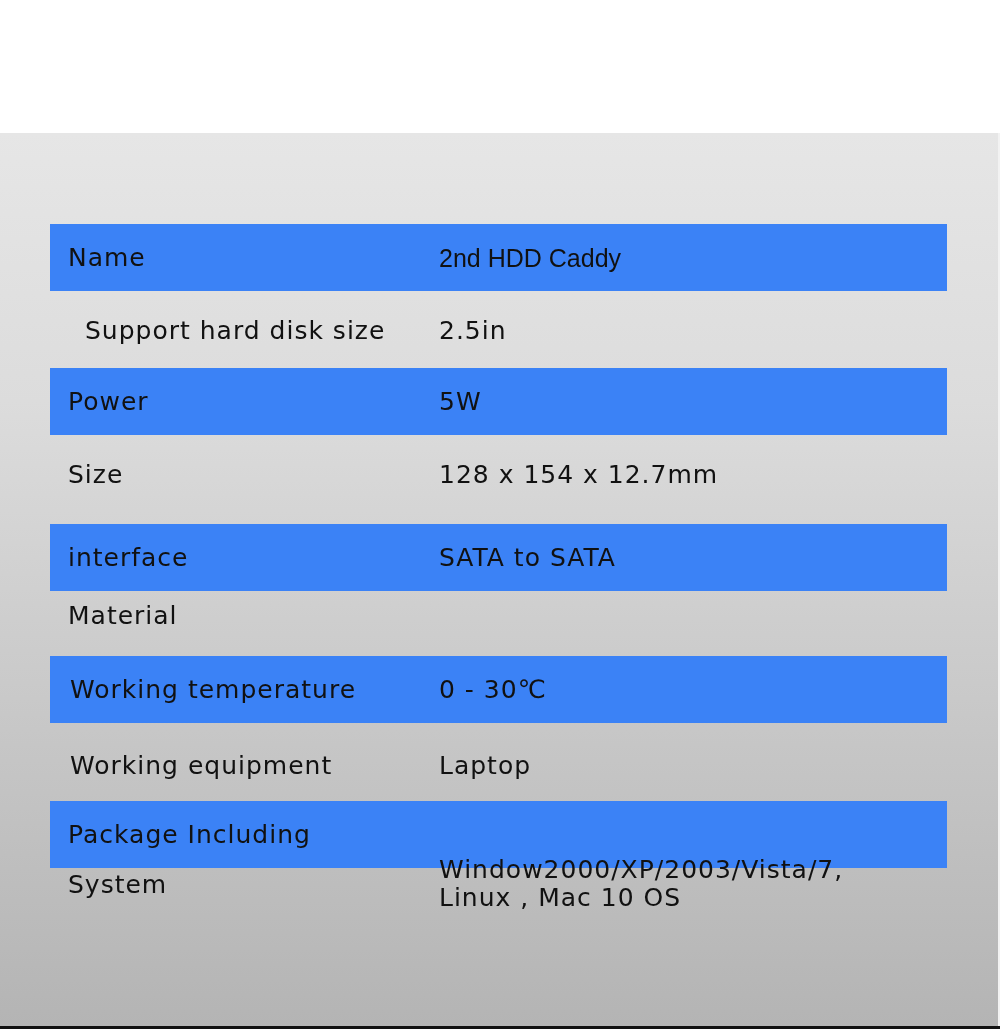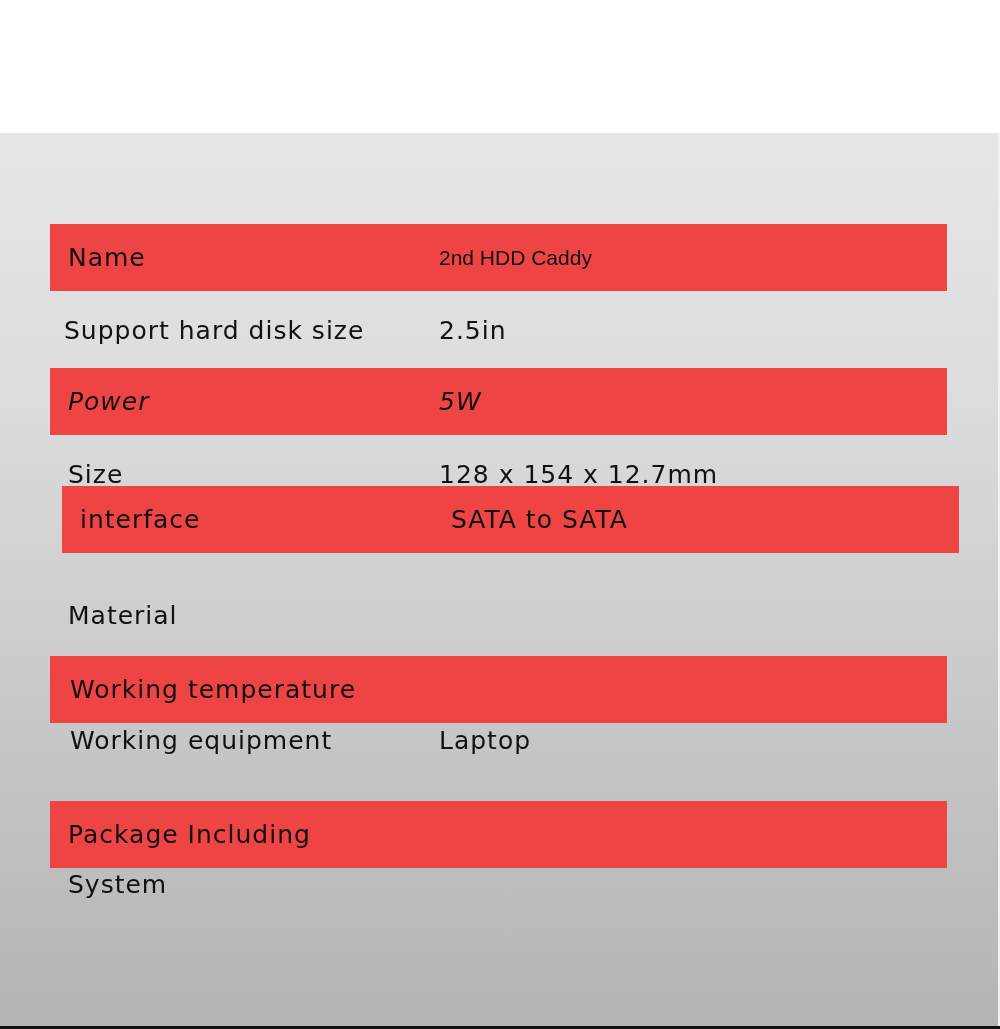--- a/index.html
+++ b/index.html
@@ -3,63 +3,68 @@
 <meta charset="utf-8">
 <style>
   html, body { margin: 0; padding: 0; }
   body { width: 1000px; height: 1029px; background: #ffffff; position: relative; overflow: hidden; font-family: "DejaVu Sans", sans-serif; }
   .top-white { position: absolute; left: 0; top: 0; width: 1000px; height: 133px; background: #ffffff; }
   .panel { position: absolute; left: 0; top: 133px; width: 998px; height: 893px;
     background: linear-gradient(180deg, #e6e6e6 0%, #dcdcdc 30%, #c8c8c8 65%, #b4b4b4 100%);
     border-right: 2px solid #f2f2f2; }
   .bottom-line { position: absolute; left: 0; top: 1026px; width: 1000px; height: 3px; background: #111; }
   .row { position: absolute; left: 50px; width: 897px; color: #111; font-size: 25px; letter-spacing: 1px; }
-  .row.dark { background: #ef4444; height: 67px; }
+  .row.dark { background: #3b82f6; height: 67px; }
   .row .lbl { position: absolute; left: 18px; top: 0; height: 100%; display: flex; align-items: center; }
   .row .val { position: absolute; left: 389px; top: 0; height: 100%; display: flex; align-items: center; line-height: 28px; }
-  .row .val.title { font-family: "Liberation Sans", sans-serif; font-size: 21px; letter-spacing: 0; }
+  .row .val.title { font-family: "Liberation Sans", sans-serif; font-size: 25px; letter-spacing: 0; }
 </style>
 </head>
 <body>
 
 <div class="top-white"></div>
 <div class="panel"></div>
 
 <div>
   <div class="row dark" style="top:224px;">
     <span class="lbl">Name</span>
     <span class="val title">2nd HDD Caddy</span>
   </div>
   <div class="row" style="top:297px;height:67px;">
-    <span class="lbl" style="left:14px;">Support hard disk size</span>
+    <span class="lbl" style="left:35px;">Support hard disk size</span>
     <span class="val">2.5in</span>
   </div>
-  <div class="row dark" style="top:368px;font-style:italic;">
+  <div class="row dark" style="top:368px;">
     <span class="lbl">Power</span>
     <span class="val">5W</span>
   </div>
   <div class="row" style="top:441px;height:67px;">
     <span class="lbl">Size</span>
     <span class="val">128 x 154 x 12.7mm</span>
   </div>
-  <div class="row dark" style="top:486px;margin-left:12px;">
+  <div class="row dark" style="top:524px;">
     <span class="lbl">interface</span>
     <span class="val">SATA to SATA</span>
   </div>
   <div class="row" style="top:582px;height:67px;">
     <span class="lbl">Material</span>
   </div>
   <div class="row dark" style="top:656px;text-decoration:underline;">
     <span class="lbl" style="left:20px;">Working temperature</span>
+    <span class="val">0 - 30℃</span>
   </div>
-  <div class="row" style="top:707px;height:67px;">
+  <div class="row" style="top:732px;height:67px;">
     <span class="lbl" style="left:20px;">Working equipment</span>
     <span class="val">Laptop</span>
   </div>
   <div class="row dark" style="top:801px;">
     <span class="lbl">Package Including</span>
   </div>
   <div class="row" style="top:849px;height:70px;">
     <span class="lbl">System</span>
+    <span class="val" style="flex-direction:column;align-items:flex-start;justify-content:center;">
+      <span>Window2000/XP/2003/Vista/7,</span>
+      <span>Linux , Mac 10 OS</span>
+    </span>
   </div>
 </div>
 
 <div class="bottom-line"></div>
 
 </body></html>

